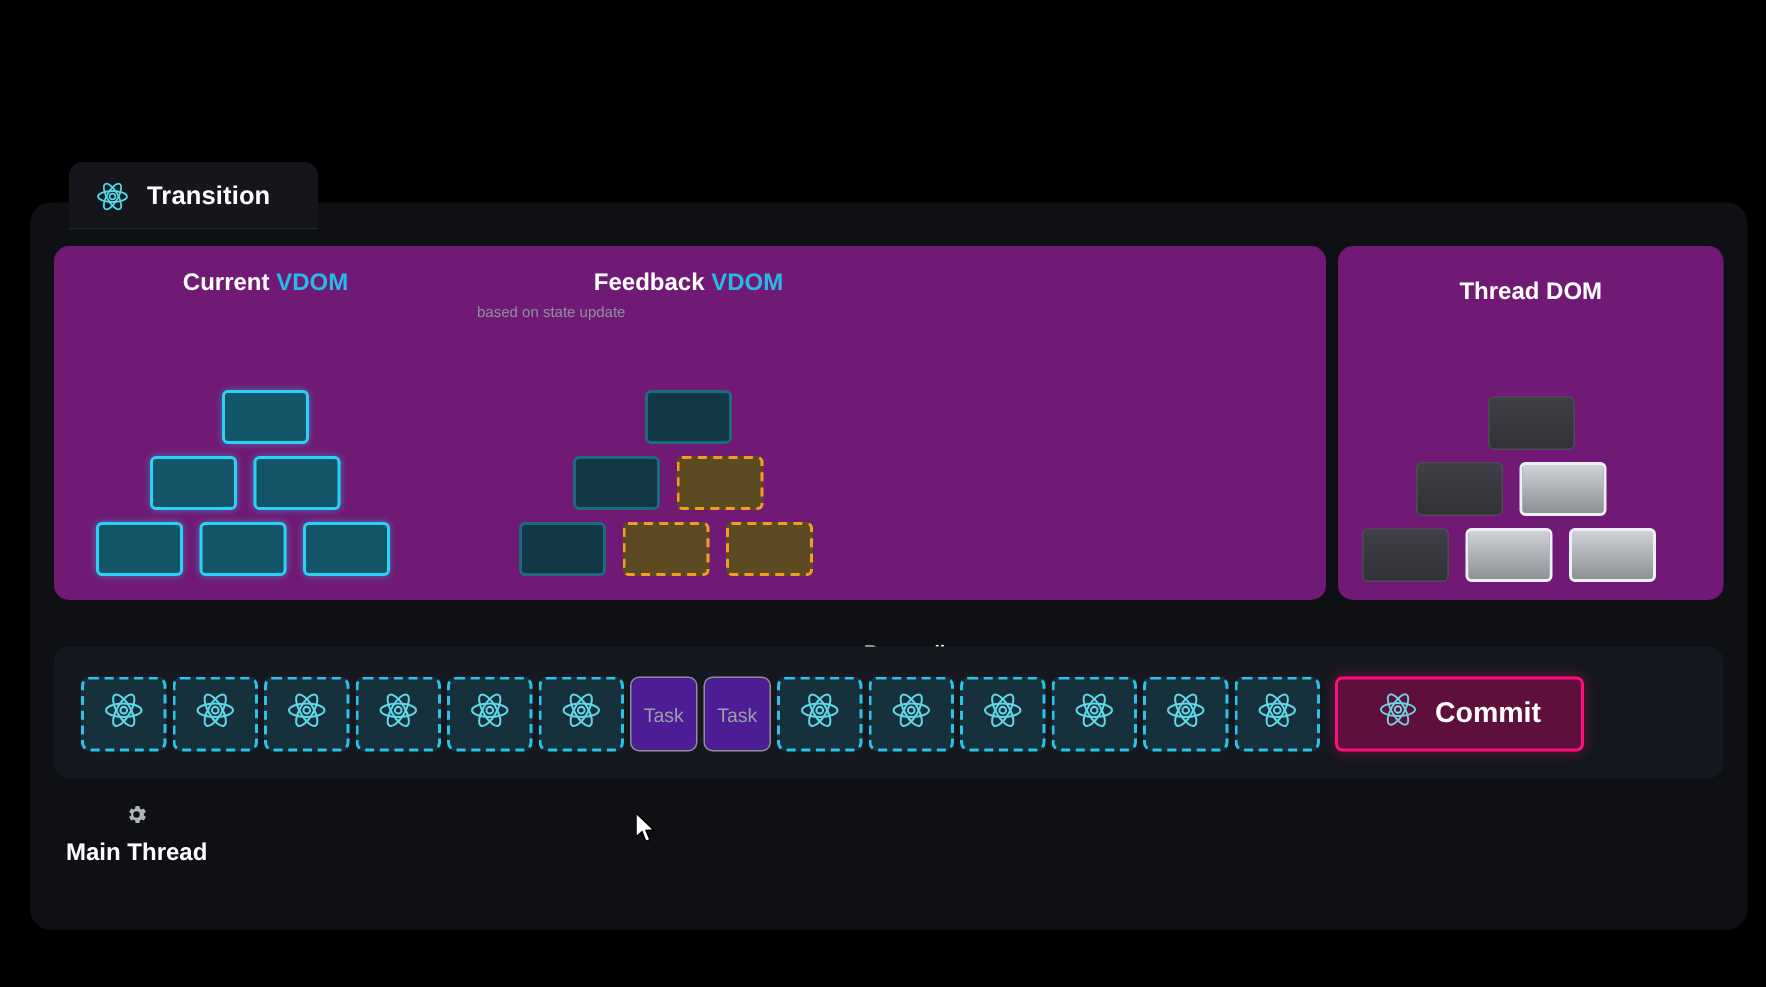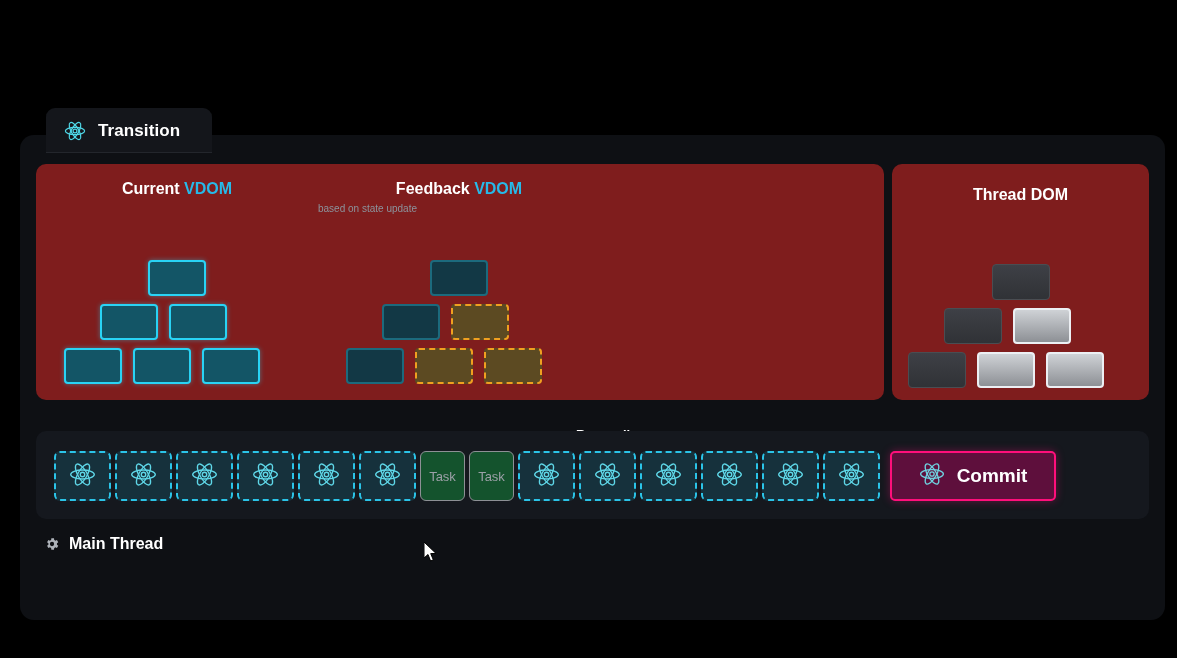--- a/index.html
+++ b/index.html
@@ -50,21 +50,21 @@
   
   .board {
     position: absolute;
     left: 16px; top: 29px;
     width: 1113px; height: 236px;
   }
   .vdom-card {
     position: absolute;
     top: 0;
     height: 236px;
-    background: #7f1d1d;
+    background: #701a75;
     border-radius: 10px;
   }
   .vdom-card.flow   { left: 0px;   width: 848px; }
   .vdom-card.domcol { left: 856px; width: 257px; }
 
   .col-title {
     position: absolute;
     top: 16px;
     width: 100%;
     text-align: center;
@@ -149,21 +149,21 @@
     font-weight: bold;
     white-space: nowrap;
   }
   .arrow-label.reconcile { color: #ffffff; }
   .arrow-label.commit    { color: #e01a66; }
 
   
   .mt-head {
     position: absolute;
     left: 24px; top: 400px;
-    display: flex; align-items: center; gap: 9px;
+    display: flex; align-items: center; gap: 9px; flex-direction: column;
   }
   .mt-title {
     color: #ffffff; font-size: 16px; font-weight: bold;
   }
   .timeline {
     position: absolute;
     left: 16px; top: 296px;
     width: 1113px; height: 88px;
     background: #15181e;
     border-radius: 10px;
@@ -183,21 +183,21 @@
     display: flex; align-items: center; justify-content: center;
   }
   .slot.react {
     width: 57px;
     border: 2px dashed #2bc4e8;
     background: #16313c;
   }
   .slot.task {
     width: 45px;
     border: 1.5px solid #8d9095;
-    background: #14532d;
+    background: #4c1d95;
     color: #9ba0a7;
     font-size: 13px;
   }
   .slot.idle {
     width: 120px;
     background: #2a2c31;
     border-radius: 4px;
     color: #9ba0a7;
     font-size: 17px;
     margin-left: 6px;

